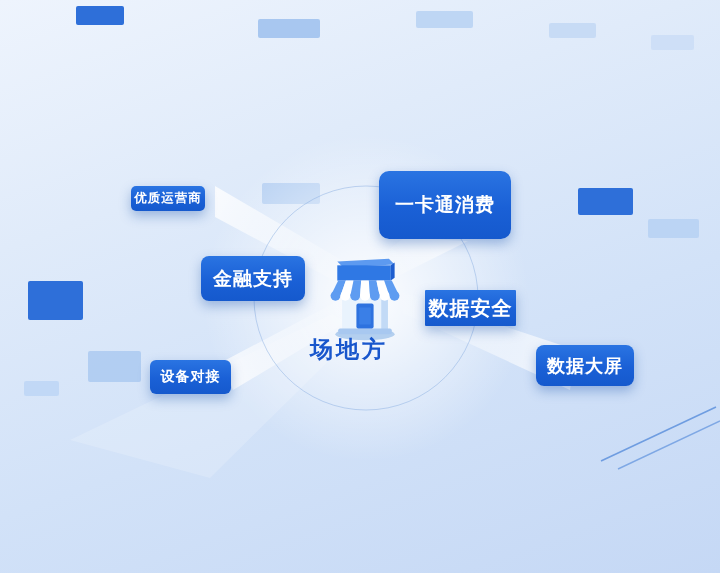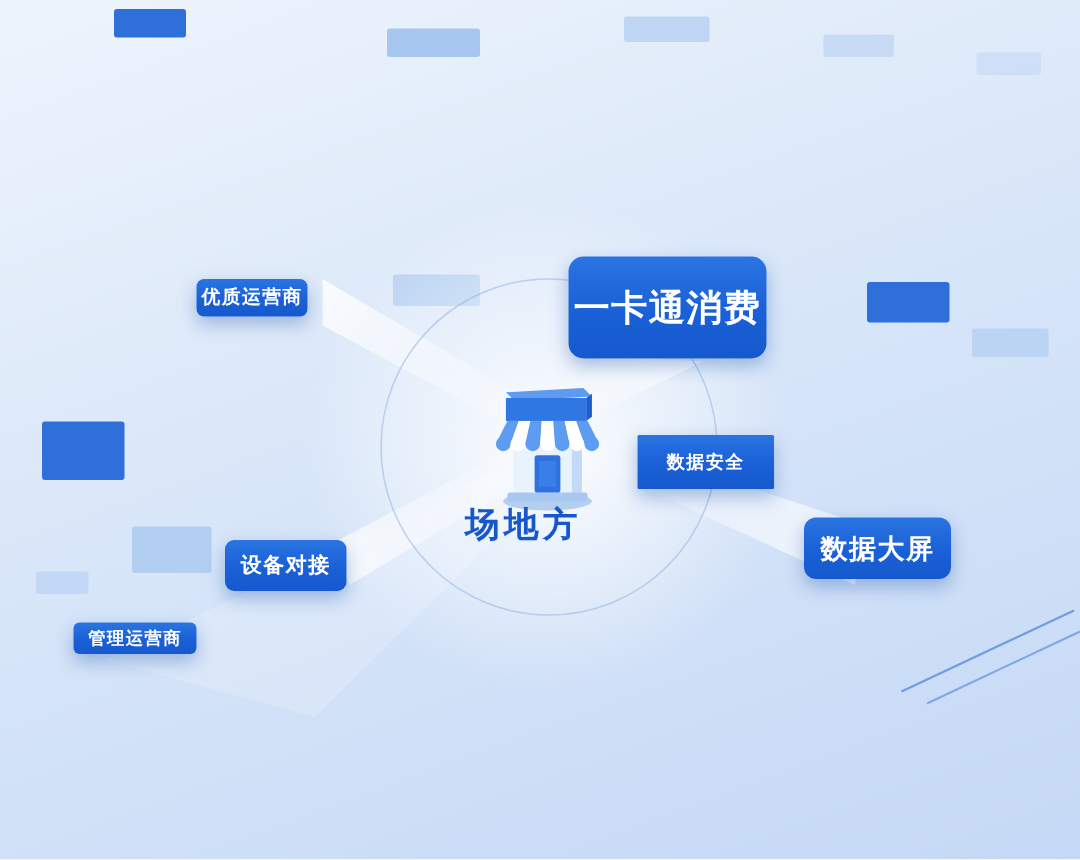--- a/index.html
+++ b/index.html
@@ -50,23 +50,23 @@
     justify-content: center;
     background: linear-gradient(180deg, #2a74e2 0%, #1a60d6 55%, #1559cd 100%);
     color: #ffffff;
     font-weight: bold;
     letter-spacing: 1px;
     box-shadow: 0 5px 12px rgba(23, 80, 170, 0.35);
     white-space: nowrap;
   }
 
   .n-quality  { left: 131px; top: 186px; width:  74px; height: 25px; font-size: 12.5px; border-radius: 5px; }
-  .n-card     { left: 379px; top: 171px; width: 132px; height: 68px; font-size: 24px;   border-radius: 10px; }
+  .n-card     { left: 379px; top: 171px; width: 132px; height: 68px; font-size: 19px;   border-radius: 10px; }
   .n-finance  { left: 201px; top: 256px; width: 104px; height: 45px; font-size: 19px;   border-radius: 8px; }
-  .n-security { left: 425px; top: 290px; width:  91px; height: 36px; font-size: 12px;   border-radius: 1px; }
+  .n-security { left: 425px; top: 290px; width:  91px; height: 36px; font-size: 20px;   border-radius: 1px; }
   .n-screen   { left: 536px; top: 345px; width:  98px; height: 41px; font-size: 18px;   border-radius: 8px; }
   .n-device   { left: 150px; top: 360px; width:  81px; height: 34px; font-size: 14px;   border-radius: 6px; }
   .n-manage   { left:  49px; top: 415px; width:  82px; height: 21px; font-size: 11.5px; border-radius: 4px; }
 </style>
 </head>
 <body>
 
 <div class="canvas">
 
   <div class="decor" style="left:76px;  top:6px;   width:48px; height:19px; background:#2e6fd9;"></div>
@@ -142,18 +142,18 @@
     <circle cx="45" cy="52" r="5.1" fill="#ffffff"></circle>
     <circle cx="55.3" cy="52" r="5.1" fill="#5e9cf1"></circle>
     <circle cx="65.6" cy="52" r="5.1" fill="#ffffff"></circle>
     <circle cx="75.9" cy="52" r="5.1" fill="#5e9cf1"></circle>
   </svg>
 
   <div class="center-label">场地方</div>
 
   <div class="node n-quality">优质运营商</div>
   <div class="node n-card">一卡通消费</div>
+  <div class="node n-finance">金融支持</div>
   <div class="node n-security">数据安全</div>
   <div class="node n-screen">数据大屏</div>
   <div class="node n-device">设备对接</div>
-  <div class="node n-manage">管理运营商</div>
 
 </div>
 
 </body></html>

